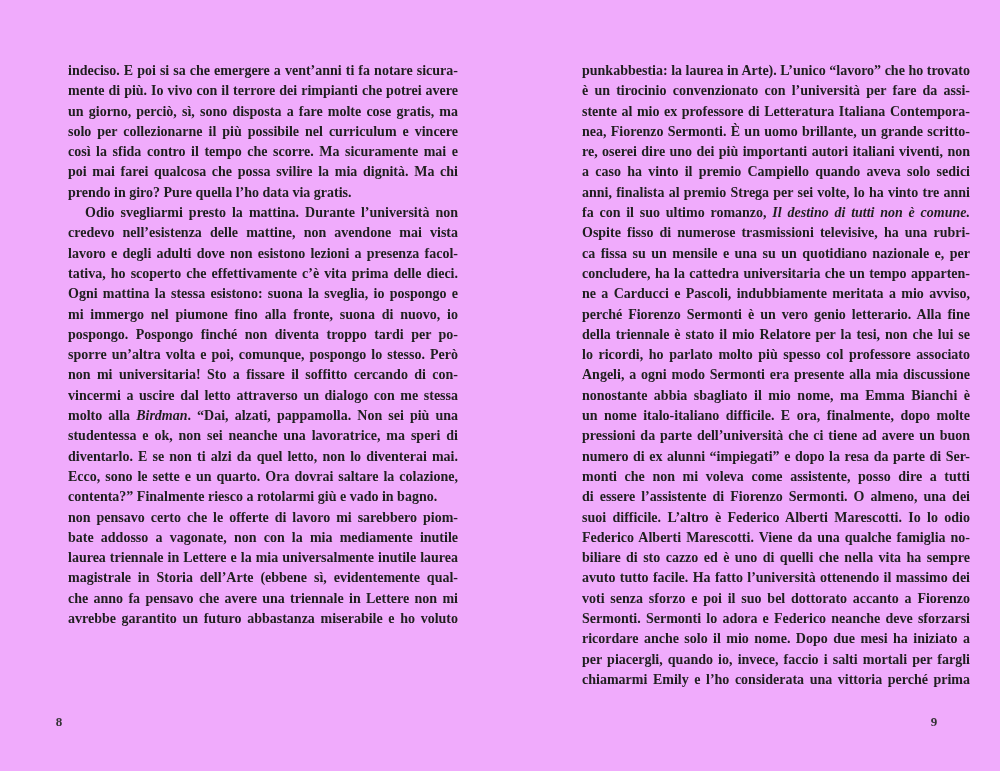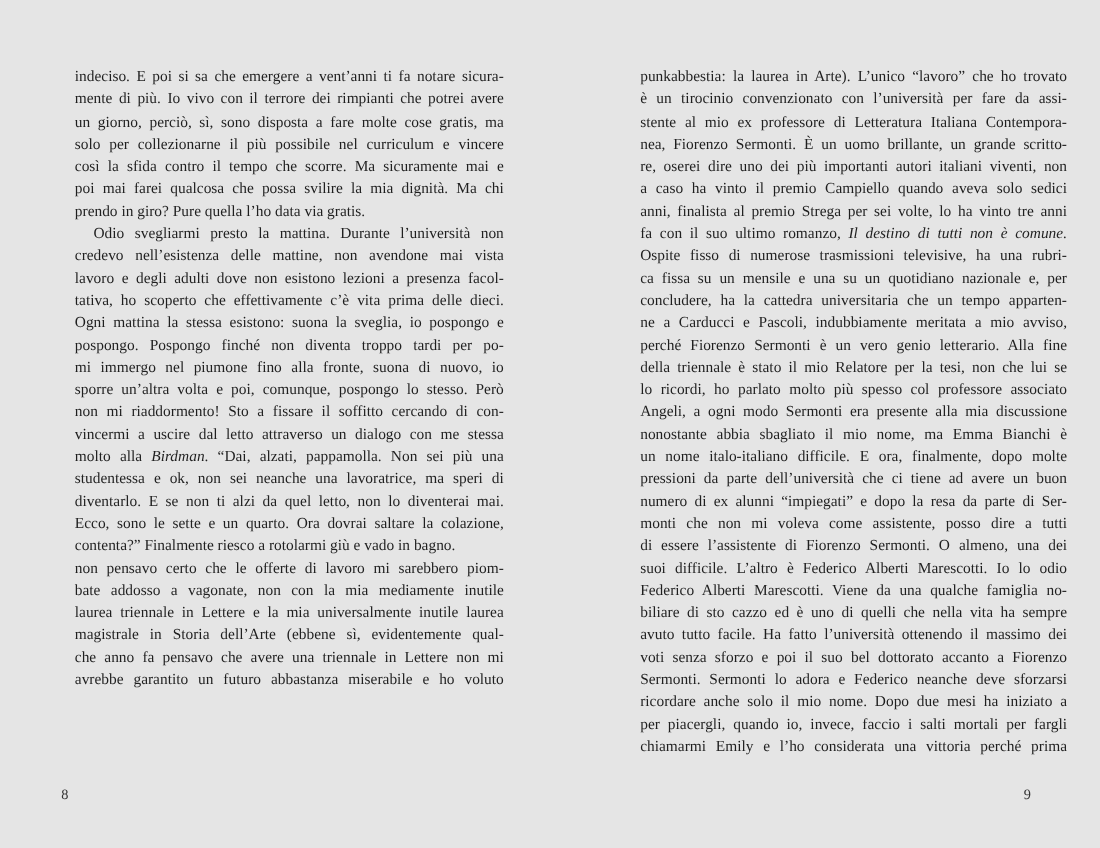--- a/index.html
+++ b/index.html
@@ -11,21 +11,22 @@
     width: 1000px;
     height: 771px;
     position: relative;
     overflow: hidden;
     font-family: "Liberation Serif", "DejaVu Serif", serif;
     color: #1f1f1f;
   }
   .spread {
     position: absolute;
     inset: 0;
-    background: #e5e5e5;
+    background: #f0abfc;
+    font-weight: bold;
   }
   .text-column {
     position: absolute;
     top: 61px;
     font-size: 14px;
     line-height: 20.3px;
   }
   .text-column.left  { left: 68px;  width: 390px; }
   .text-column.right { left: 582px; width: 388px; }
   .para { margin: 0; padding: 0; }
@@ -64,24 +65,24 @@
         <div class="line">così la sfida contro il tempo che scorre. Ma sicuramente mai e</div>
         <div class="line">poi mai farei qualcosa che possa svilire la mia dignità. Ma chi</div>
         <div class="line rag">prendo in giro? Pure quella l’ho data via gratis.</div>
       </div>
       <div class="para">
         <div class="line indent">Odio svegliarmi presto la mattina. Durante l’università non</div>
         <div class="line">credevo nell’esistenza delle mattine, non avendone mai vista</div>
         <div class="line">lavoro e degli adulti dove non esistono lezioni a presenza facol-</div>
         <div class="line">tativa, ho scoperto che effettivamente c’è vita prima delle dieci.</div>
         <div class="line">Ogni mattina la stessa esistono: suona la sveglia, io pospongo e</div>
+        <div class="line">mi immergo nel piumone fino alla fronte, suona di nuovo, io</div>
         <div class="line">pospongo. Pospongo finché non diventa troppo tardi per po-</div>
-        <div class="line">mi immergo nel piumone fino alla fronte, suona di nuovo, io</div>
         <div class="line">sporre un’altra volta e poi, comunque, pospongo lo stesso. Però</div>
-        <div class="line">non mi riaddormento! Sto a fissare il soffitto cercando di con-</div>
+        <div class="line">non mi universitaria! Sto a fissare il soffitto cercando di con-</div>
         <div class="line">vincermi a uscire dal letto attraverso un dialogo con me stessa</div>
         <div class="line">molto alla <i>Birdman</i>. “Dai, alzati, pappamolla. Non sei più una</div>
         <div class="line">studentessa e ok, non sei neanche una lavoratrice, ma speri di</div>
         <div class="line">diventarlo. E se non ti alzi da quel letto, non lo diventerai mai.</div>
         <div class="line">Ecco, sono le sette e un quarto. Ora dovrai saltare la colazione,</div>
         <div class="line rag">contenta?” Finalmente riesco a rotolarmi giù e vado in bagno.</div>
       </div>
       <div class="para">
         <div class="line">non pensavo certo che le offerte di lavoro mi sarebbero piom-</div>
         <div class="line">bate addosso a vagonate, non con la mia mediamente inutile</div>

